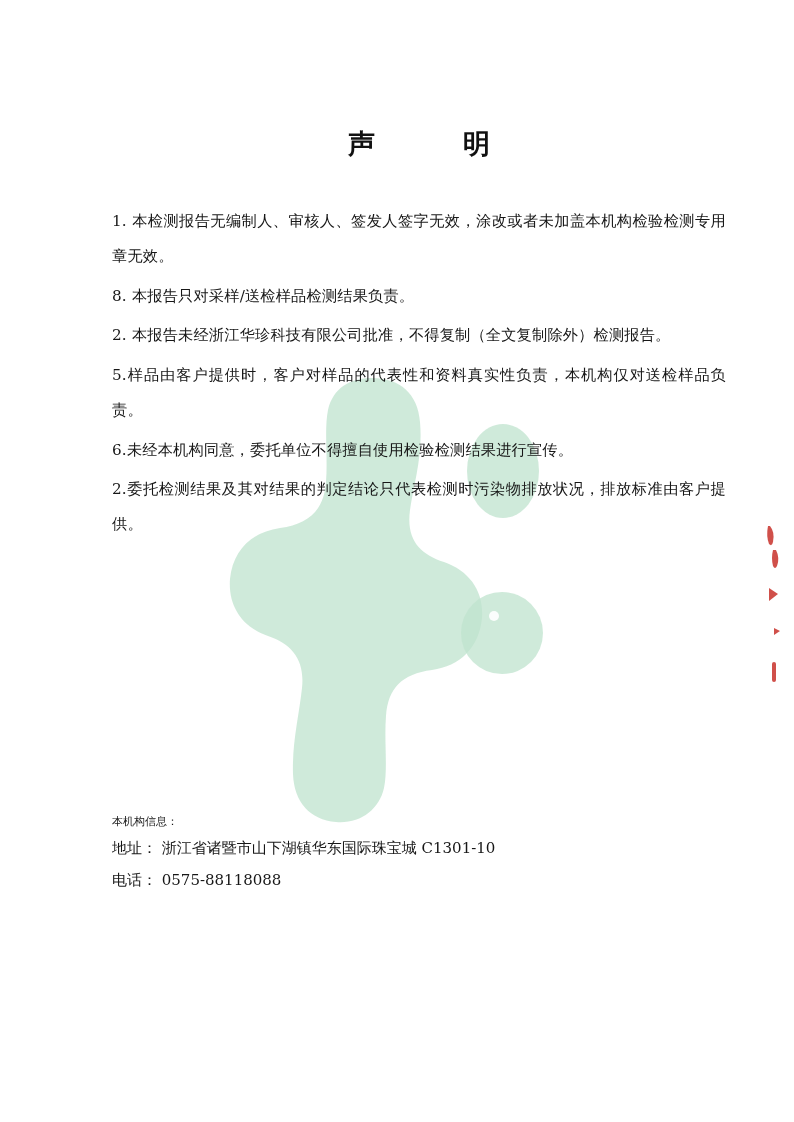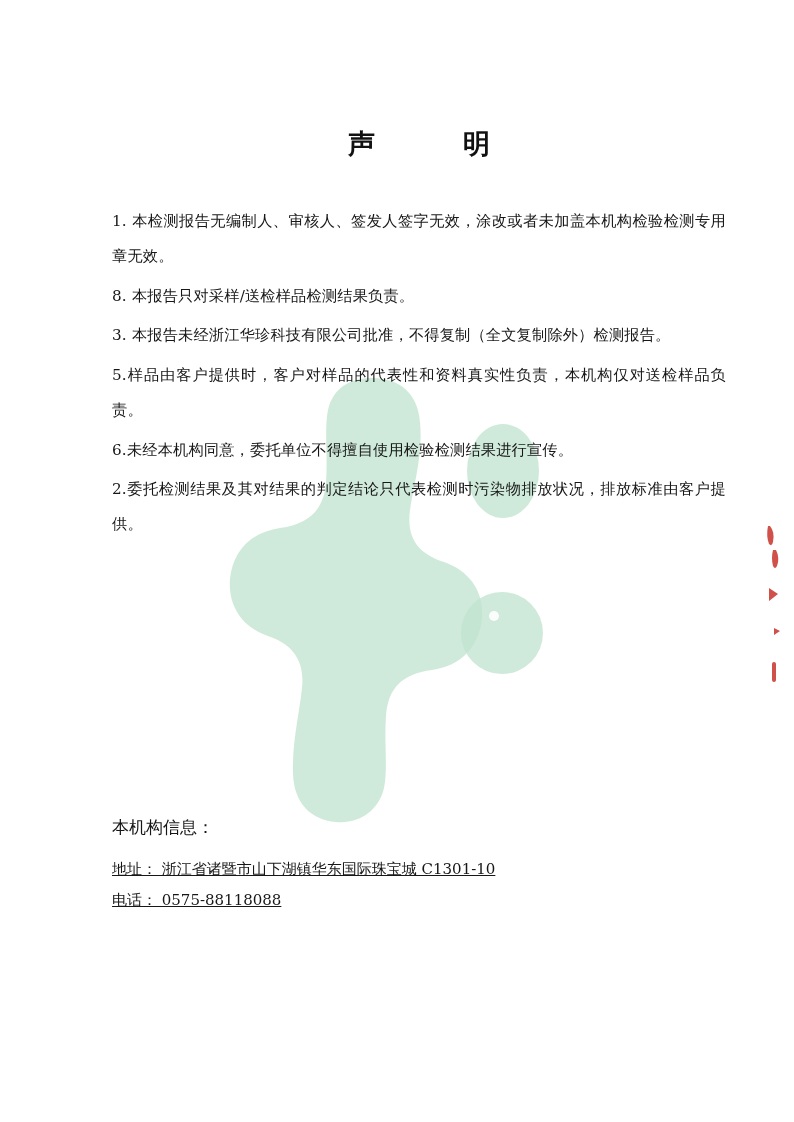--- a/index.html
+++ b/index.html
@@ -64,31 +64,30 @@
   }
 
   .footer-block {
     position: absolute;
     left: 112px;
     top: 810px;
     width: 560px;
     z-index: 3;
   }
   .footer-heading {
-    font-size: 17px;
+    font-size: 11px;
     line-height: 2.1;
     color: #171717;
-    margin: 0 0 8px 0;
+    margin: 0 0 0 0;
   }
   .footer-line {
     font-size: 15px;
     line-height: 2.1;
     color: #171717;
     margin: 0;
-    text-decoration: underline;
   }
 
   
   .edge-marks {
     position: absolute;
     right: 6px;
     top: 520px;
     width: 22px;
     height: 180px;
     z-index: 4;
@@ -128,21 +127,21 @@
   </g>
 </svg>
 
 <div class="page">
 
   <h1 class="doc-title">声　　明</h1>
 
   <div class="clauses">
     <p class="clause">1.  本检测报告无编制人、审核人、签发人签字无效，涂改或者未加盖本机构检验检测专用章无效。</p>
     <p class="clause">8.  本报告只对采样/送检样品检测结果负责。</p>
-    <p class="clause">3.  本报告未经浙江华珍科技有限公司批准，不得复制（全文复制除外）检测报告。</p>
+    <p class="clause">2.  本报告未经浙江华珍科技有限公司批准，不得复制（全文复制除外）检测报告。</p>
     <p class="clause">5.样品由客户提供时，客户对样品的代表性和资料真实性负责，本机构仅对送检样品负责。</p>
     <p class="clause">6.未经本机构同意，委托单位不得擅自使用检验检测结果进行宣传。</p>
     <p class="clause">2.委托检测结果及其对结果的判定结论只代表检测时污染物排放状况，排放标准由客户提供。</p>
   </div>
 </div>
 
 <div class="footer-block">
   <p class="footer-heading">本机构信息：</p>
   <p class="footer-line">地址：  浙江省诸暨市山下湖镇华东国际珠宝城 C1301-10</p>
   <p class="footer-line">电话：  0575-88118088</p>

